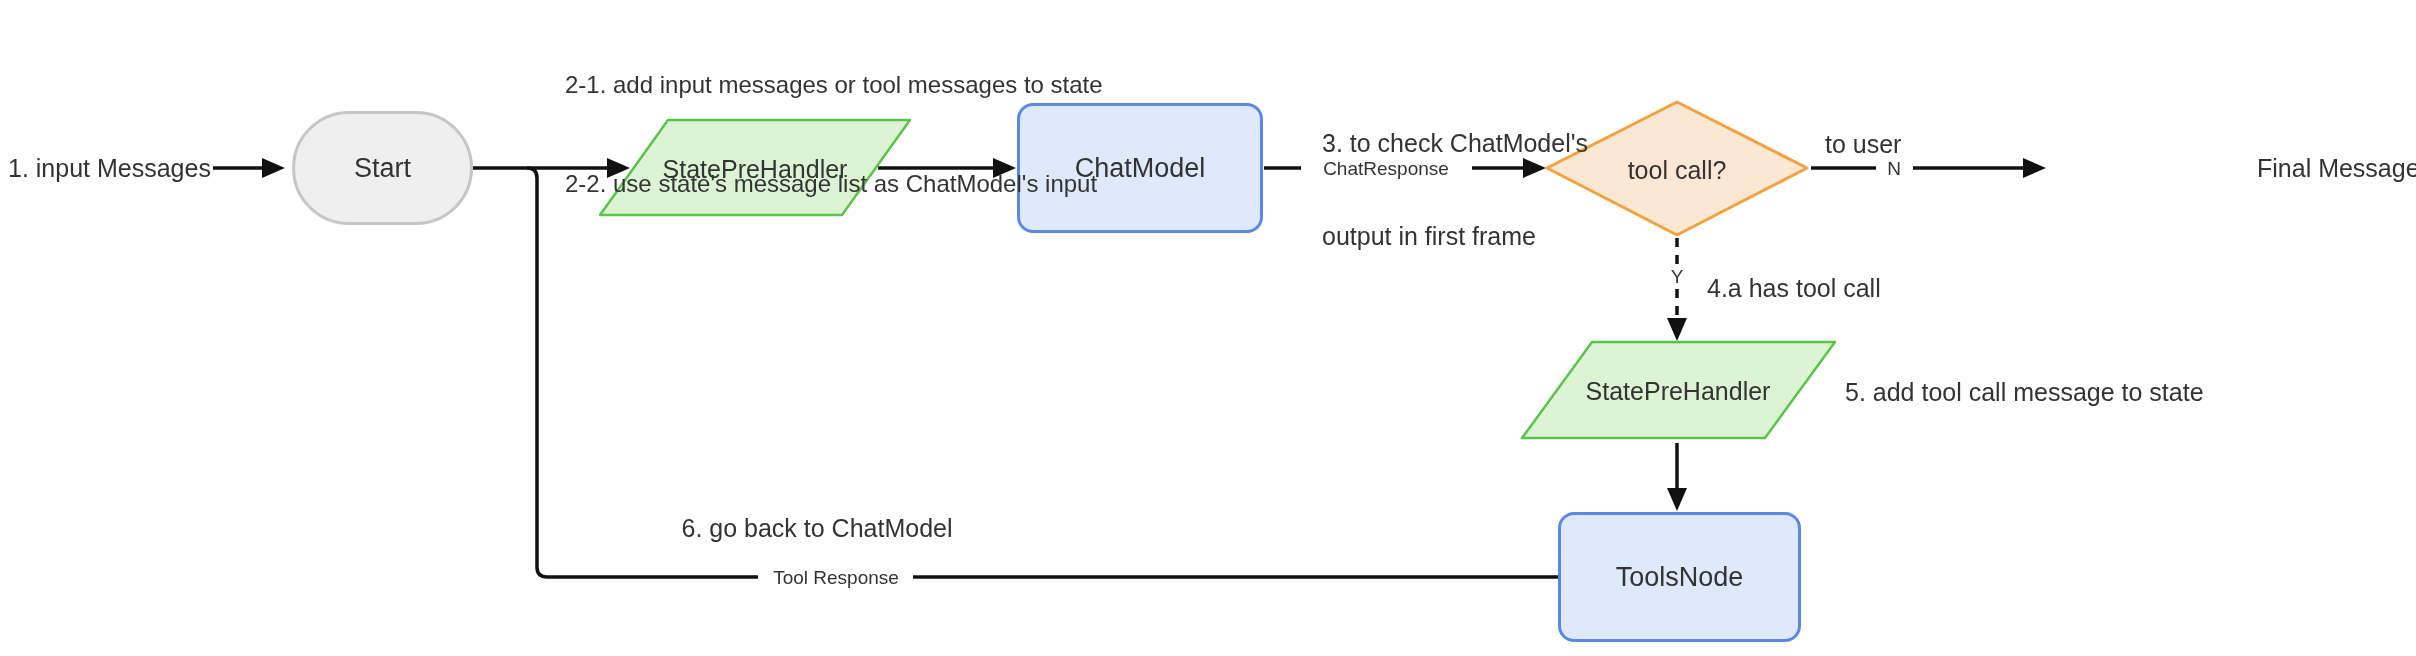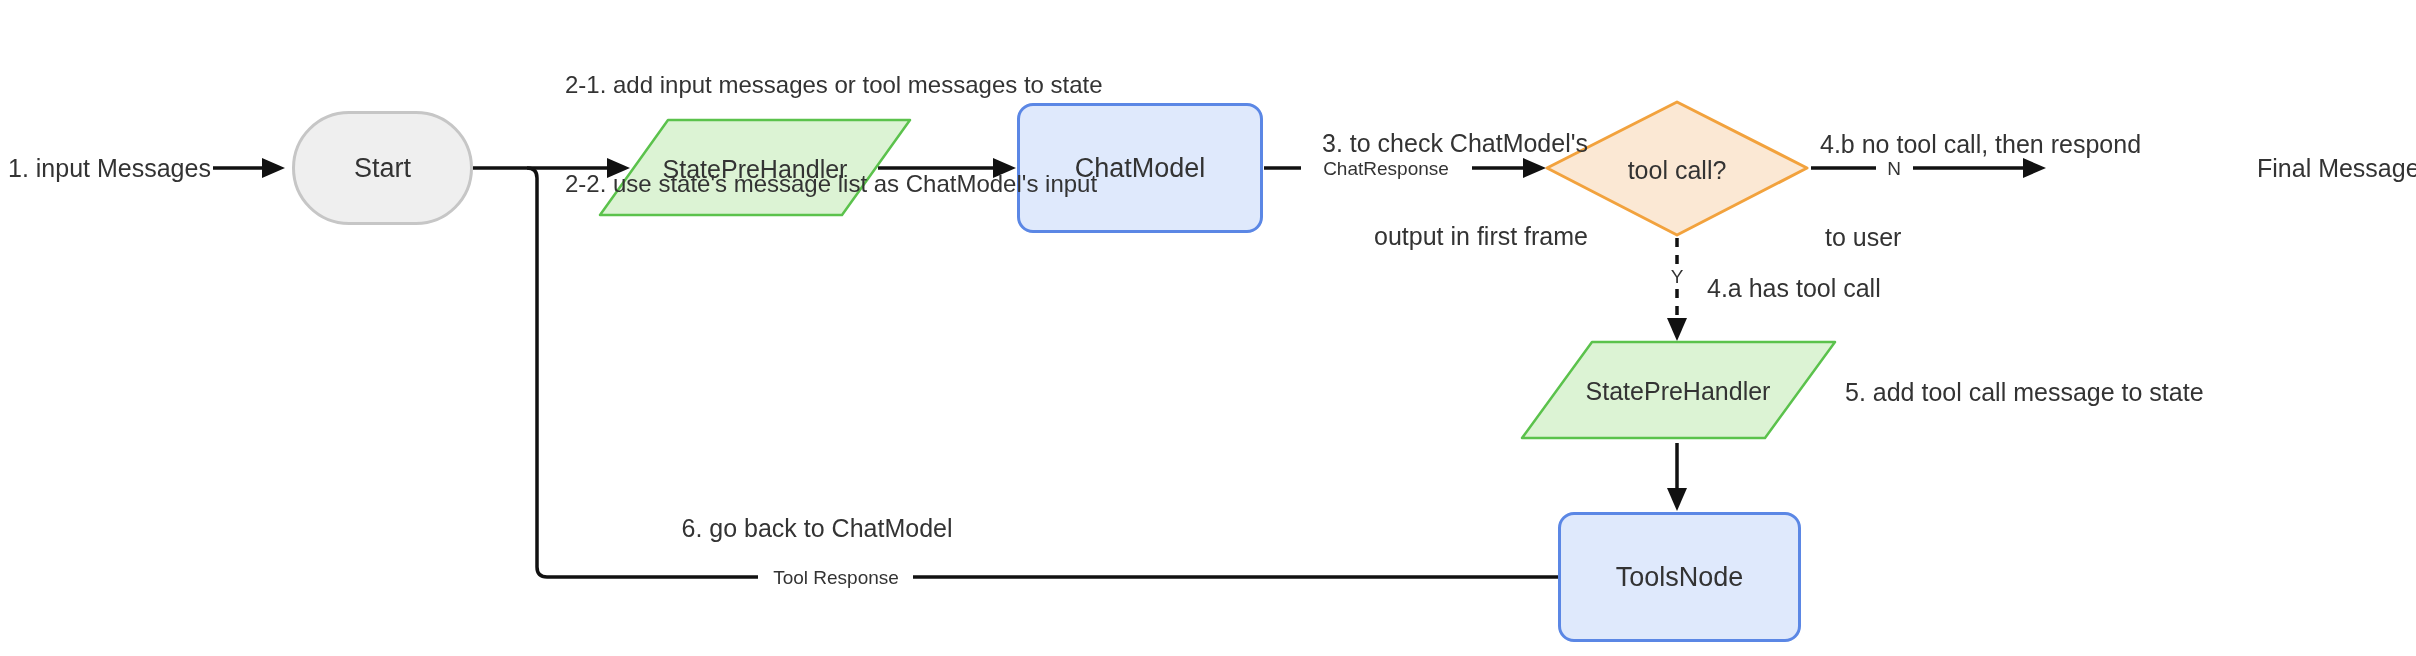--- a/index.html
+++ b/index.html
@@ -33,21 +33,21 @@
     font-size:25px; white-space:nowrap; text-align:center;
   }
   .edge-label{
     position:absolute; transform:translate(-50%,-50%);
     font-size:19px; white-space:nowrap; background:#ffffff; padding:1px 7px;
   }
   .annotation{
     position:absolute; font-size:25px; line-height:31px; white-space:pre;
   }
   .annotation.small{font-size:24px; line-height:33px;}
-  .annotation.centered{transform:translateX(-50%); text-align:right;}
+  .annotation.centered{transform:translateX(-50%); text-align:left;}
 </style>
 </head>
 <body>
 
 <div id="canvas">
 
   <svg id="edge-layer" viewBox="0 0 2416 656">
 
     <path class="edge" d="M213,168 H264"></path>
     <polygon class="arrowhead" points="285,168 262,158 262,178"></polygon>
@@ -111,21 +111,20 @@
     <div>2-1. add input messages or tool messages to state</div>
     <div>2-2. use state's message list as ChatModel's input</div>
   </div>
 
   <div class="annotation centered" style="left:1455px;top:66px;">
     <div>3. to check ChatModel's</div>
     <div>output in first frame</div>
   </div>
 
   <div class="annotation" style="left:1820px;top:67px;">
-    <div>4.b no tool call, then respond</div>
     <div style="padding-left:5px;">to user</div>
   </div>
 
   <div class="annotation" style="left:1707px;top:273px;">4.a has tool call</div>
 
   <div class="annotation" style="left:1845px;top:377px;">5. add tool call message to state</div>
 
   <div class="annotation centered" style="left:817px;top:513px;">6. go back to ChatModel</div>
 
   <div class="annotation" style="left:2257px;top:153px;">Final Message</div>

